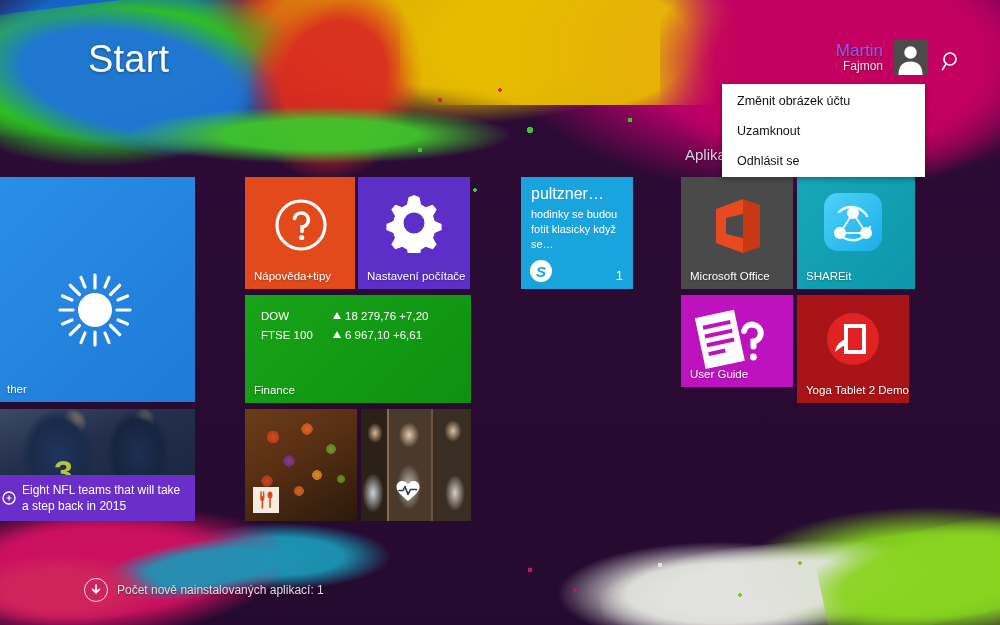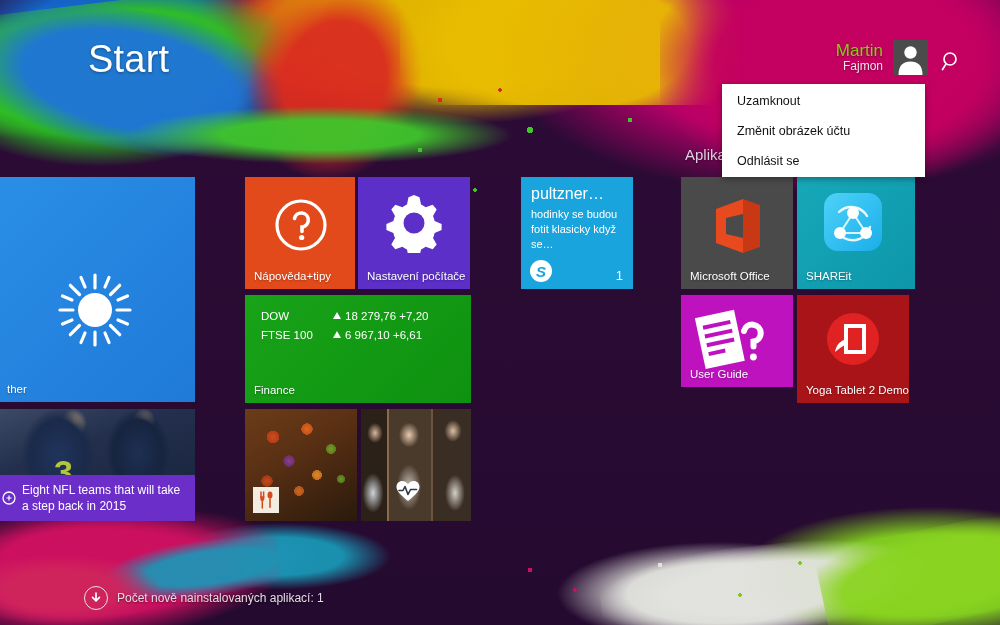--- a/index.html
+++ b/index.html
@@ -112,21 +112,21 @@
   #start-title {
     position:absolute; left:88px; top:38px;
     font-size: 38px; font-weight: 300; color:#fff;
     letter-spacing:.2px; text-shadow:0 1px 3px rgba(0,0,0,.35);
   }
   #account-area {
     position:absolute; right:72px; top:40px;
     display:flex; align-items:center; gap:10px;
   }
   .acct-names { text-align:right; line-height:1.05; }
-  .acct-first { font-size:17px; color:#84cc16; text-shadow:0 1px 2px rgba(0,0,0,.4); }
+  .acct-first { font-size:17px; color:#8b5cf6; text-shadow:0 1px 2px rgba(0,0,0,.4); }
   .acct-last  { font-size:12px; color:#f0e3ea; text-shadow:0 1px 2px rgba(0,0,0,.4); }
   #avatar {
     width:35px; height:35px; background:#4b4b4b;
     display:flex; align-items:flex-end; justify-content:center; overflow:hidden;
   }
   #search-btn {
     position:absolute; right:34px; top:48px;
     width:28px; height:28px; display:flex; align-items:center; justify-content:center;
   }
 
@@ -252,21 +252,21 @@
       radial-gradient(ellipse 10px 13px at 14px 24px, #d8b79a 0%, rgba(216,183,154,0) 78%),
       radial-gradient(ellipse 13px 16px at 48px 26px, #e8cbb0 0%, rgba(232,203,176,0) 78%),
       radial-gradient(ellipse 11px 14px at 92px 22px, #dcc0a4 0%, rgba(220,192,164,0) 78%),
       radial-gradient(ellipse 16px 30px at 48px 78px, #c9c2bb 0%, rgba(201,194,187,0) 76%),
       radial-gradient(ellipse 14px 26px at 12px 84px, #cfd4da 0%, rgba(207,212,218,0) 76%),
       radial-gradient(ellipse 13px 24px at 94px 84px, #d4d0c8 0%, rgba(212,208,200,0) 76%);
   }
   #health-icon { position:absolute; left:34px; bottom:18px; width:26px; height:24px; }
 
   
-  #status-bar { position:absolute; left:84px; top:578px; display:flex; align-items:center; gap:9px;margin-top:8px; }
+  #status-bar { position:absolute; left:84px; top:578px; display:flex; align-items:center; gap:9px; }
   #status-circle { width:24px; height:24px; border-radius:50%; border:1.5px solid #e8e2ea;
     display:flex; align-items:center; justify-content:center; }
   #status-text { font-size:12px; color:#e3dce6; text-shadow:0 1px 2px rgba(0,0,0,.5); }
 
   svg { display:block; }
 </style>
 </head>
 <body>
 
 <div id="screen">
@@ -308,22 +308,22 @@
       <svg width="24" height="24" viewBox="0 0 24 24">
         <circle cx="10" cy="9" r="6" fill="none" stroke="#ffffff" stroke-width="1.7"></circle>
         <line x1="6.2" y1="13.6" x2="2.5" y2="19.5" stroke="#ffffff" stroke-width="1.7" stroke-linecap="round"></line>
       </svg>
     </div>
   </div>
 
   <div id="group-label">Aplikace</div>
 
   <div id="user-menu">
+    <div class="menu-item">Změnit obrázek účtu</div>
     <div class="menu-item">Uzamknout</div>
-    <div class="menu-item">Změnit obrázek účtu</div>
     <div class="menu-item">Odhlásit se</div>
   </div>
 
   <div class="tile" id="tile-weather">
     <div class="sun">
       <svg width="90" height="90" viewBox="0 0 90 90">
         <circle cx="45" cy="45" r="17" fill="#ffffff"></circle>
         <g stroke="#ffffff" stroke-width="3.2" stroke-linecap="round">
           <line x1="45" y1="10" x2="45" y2="23"></line>
           <line x1="45" y1="67" x2="45" y2="80"></line>

